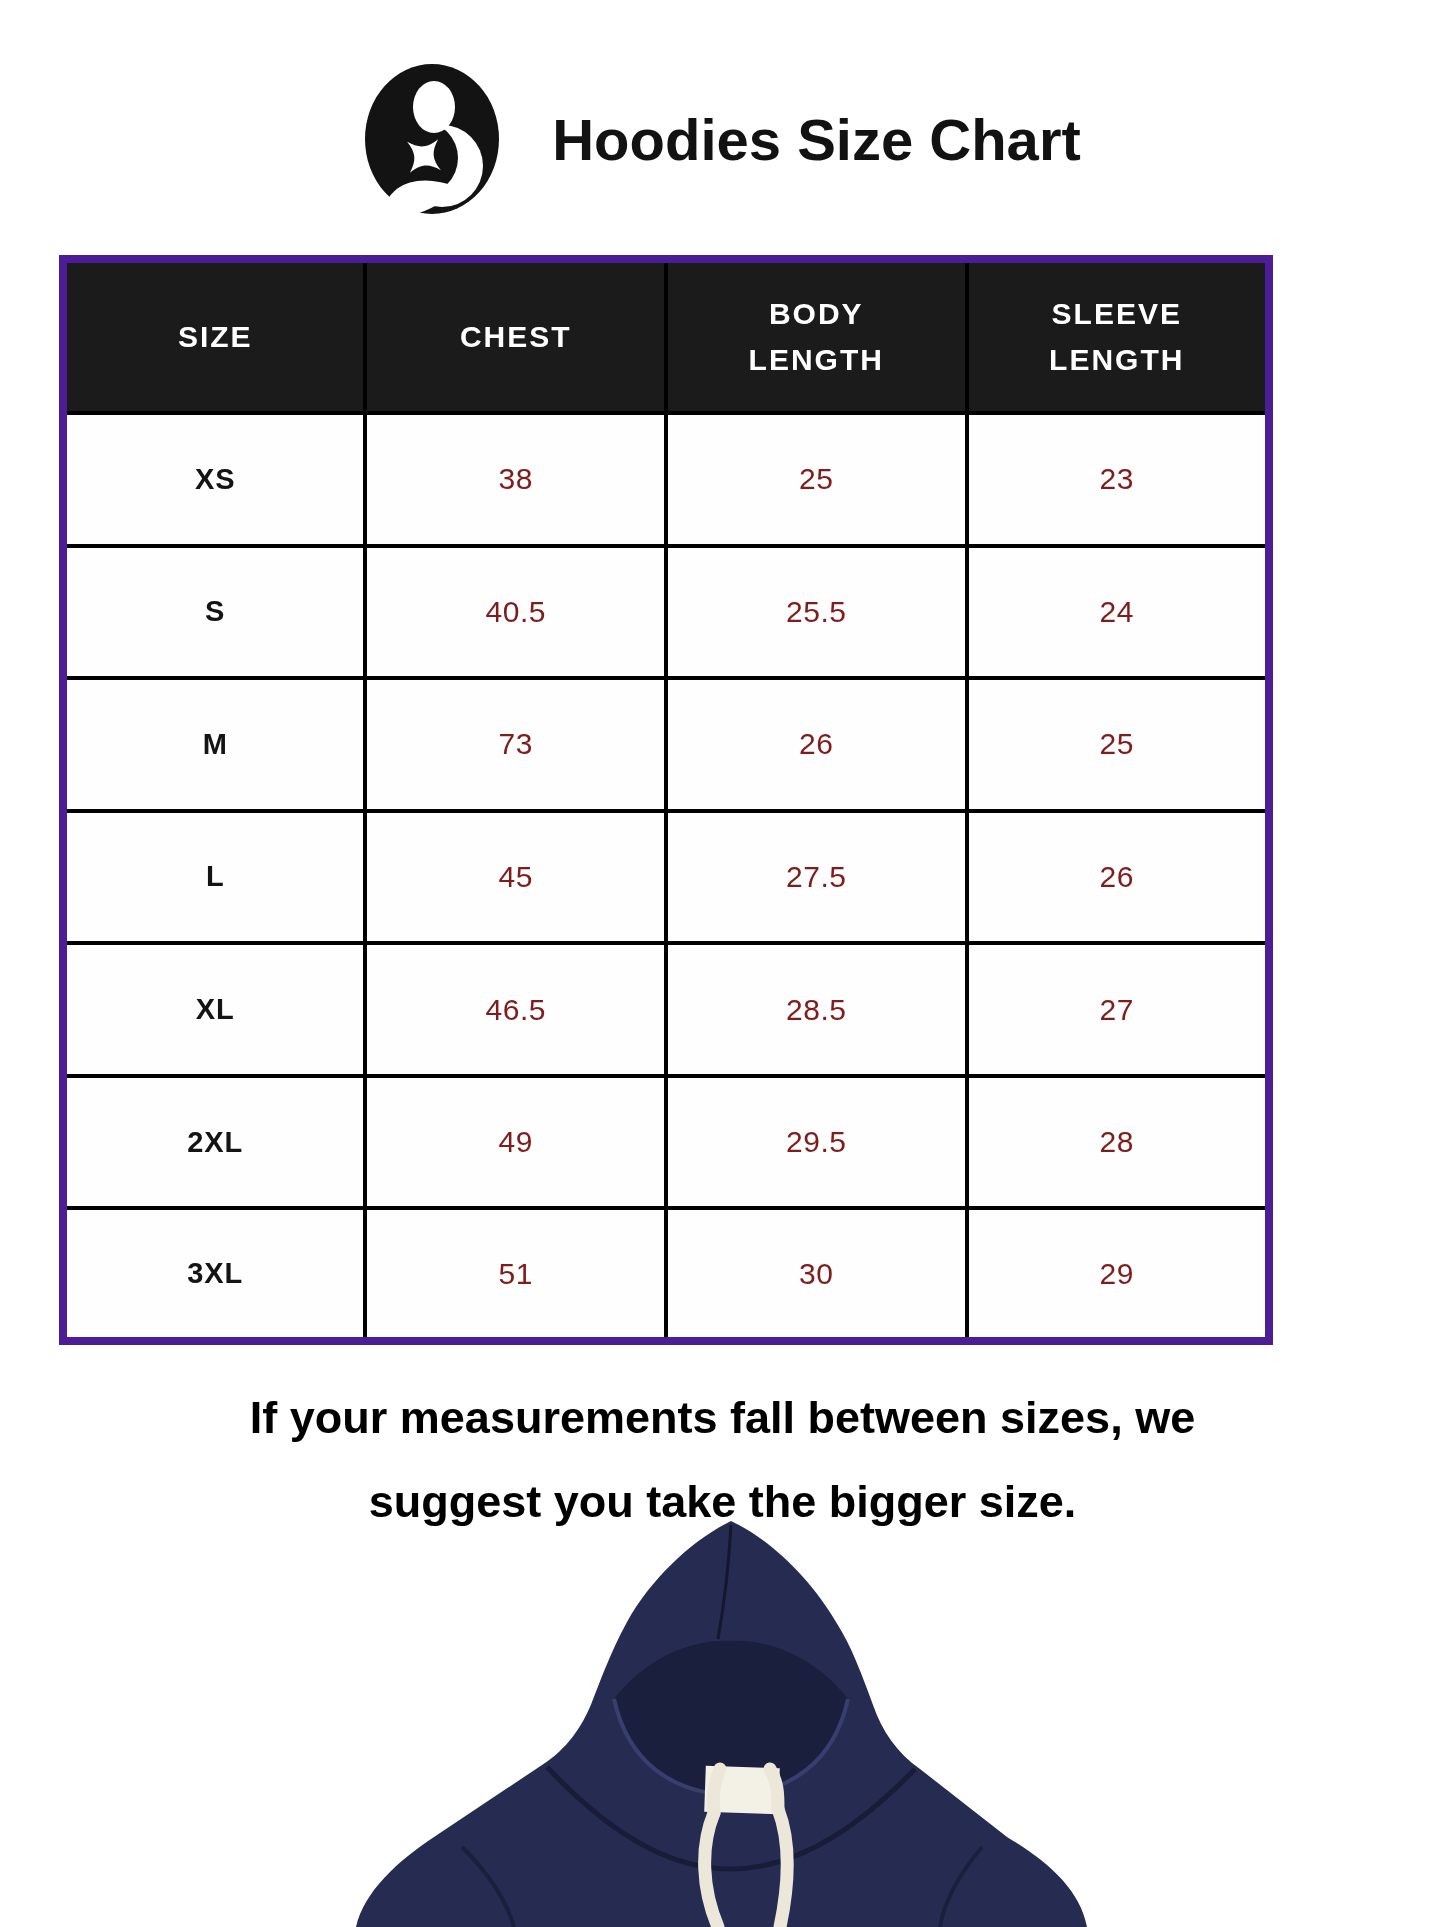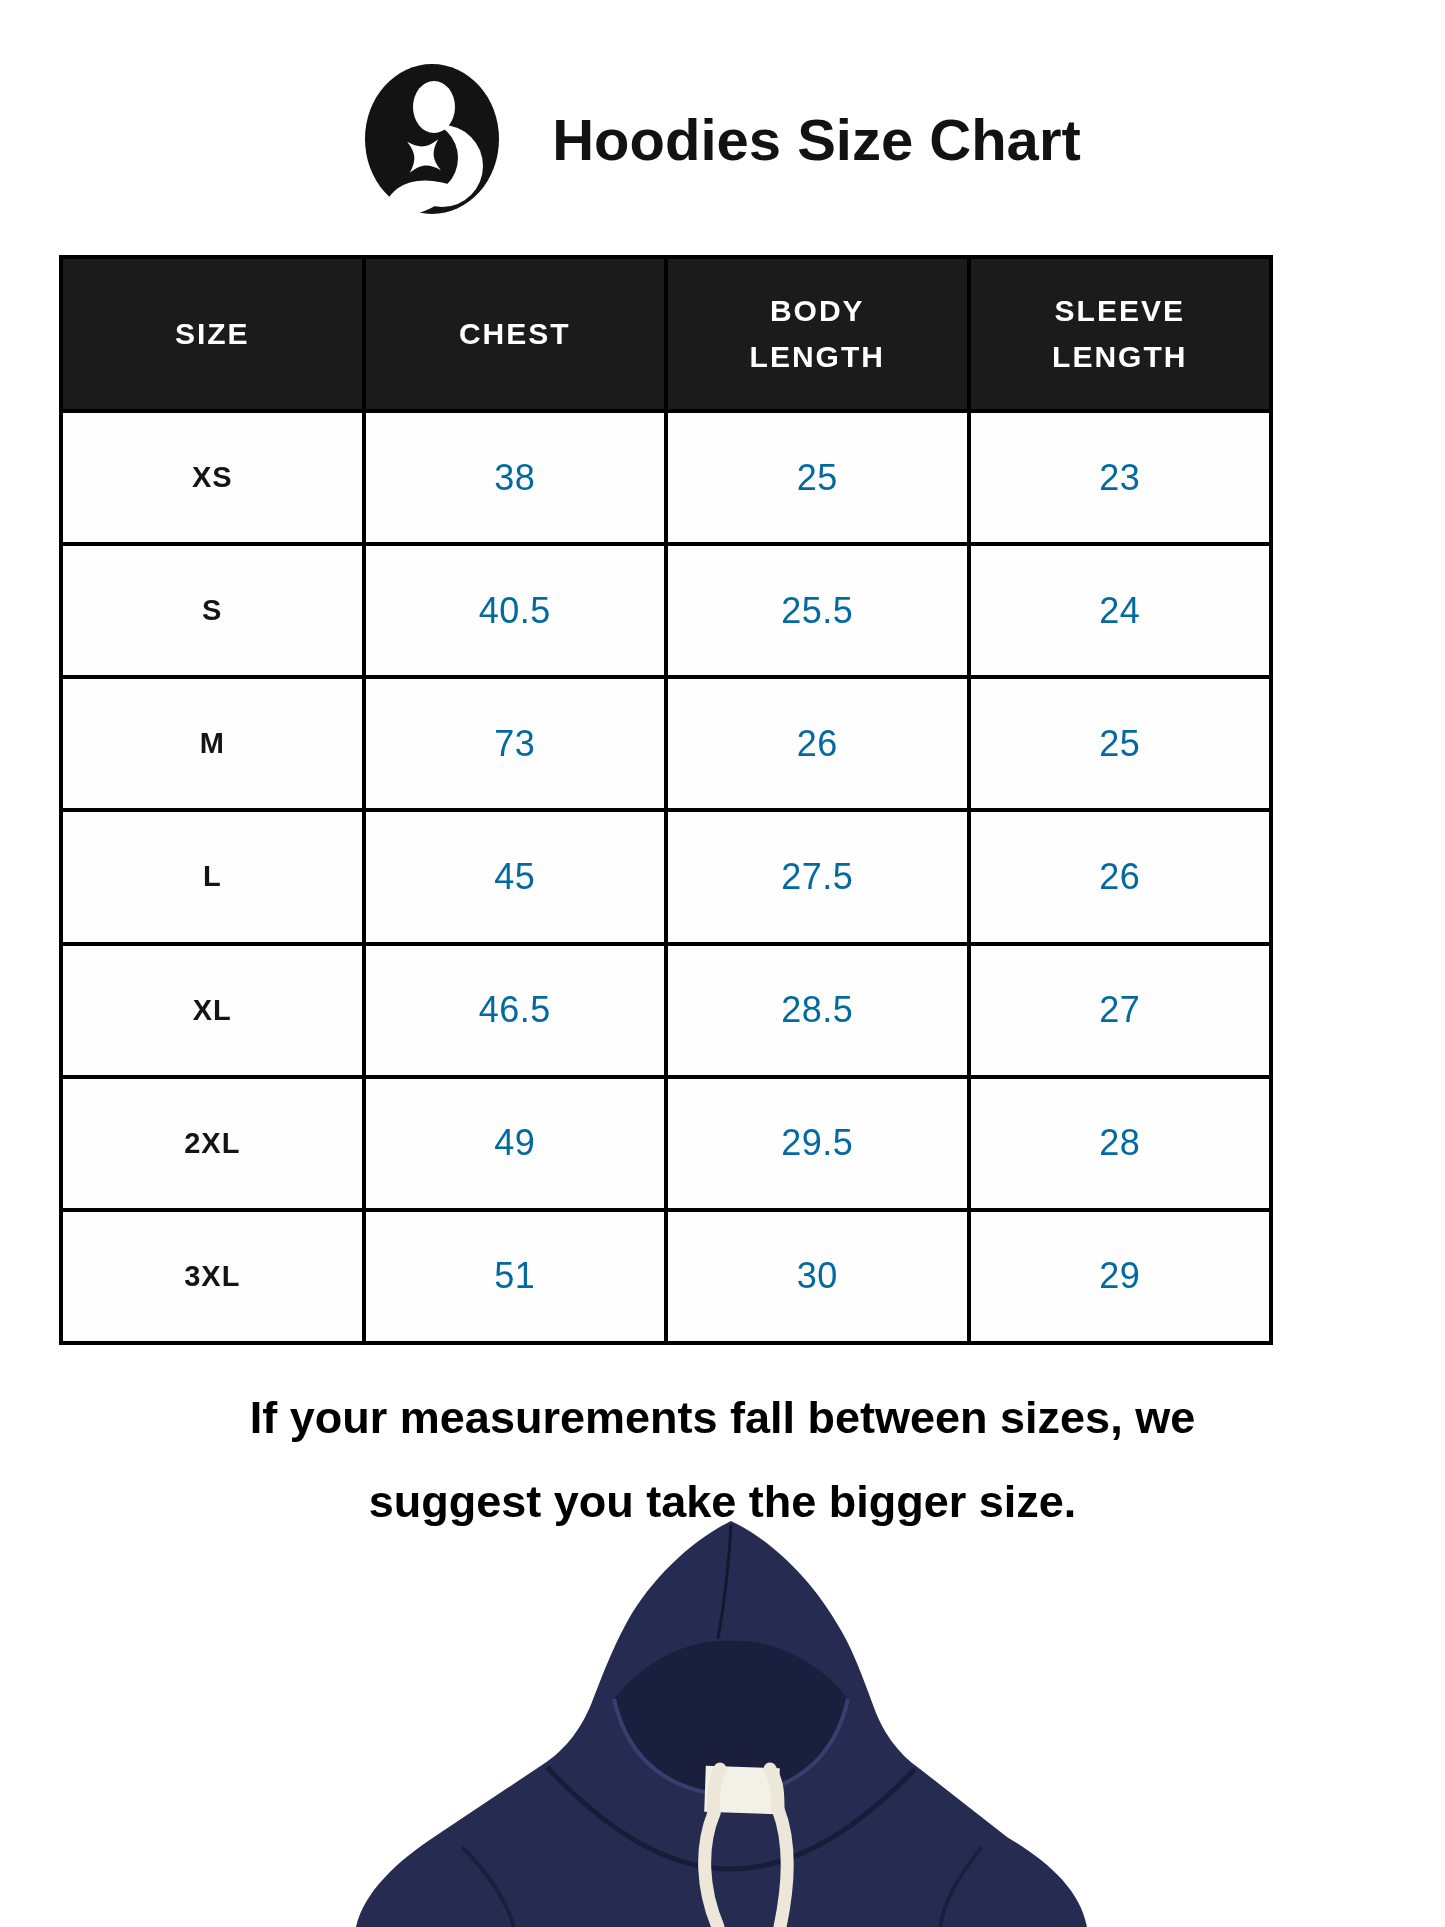--- a/index.html
+++ b/index.html
@@ -21,21 +21,21 @@
   .page-title{
     font-size:58px;font-weight:800;color:#121212;
     letter-spacing:0px;white-space:nowrap;
   }
 
   
   .size-table{
     position:absolute;top:255px;left:59px;
     width:1214px;height:1090px;
     border-collapse:collapse;table-layout:fixed;
-    border:4px solid #4c1d95;
+    border:8px solid #4c1d95;
     background:#ffffff;
   }
   .size-table thead tr{height:154px;}
   .size-table tbody tr{height:117px;}
   .size-table th{
     background:#1b1b1b;color:#ffffff;
     border:4px solid #000;
     font-size:30px;font-weight:700;letter-spacing:2px;
     text-align:center;vertical-align:middle;
     white-space:pre-line;line-height:1.55;
@@ -43,21 +43,21 @@
   }
   .size-table td{
     border:4px solid #000;
     text-align:center;vertical-align:middle;
     background:#fefefe;
   }
   .size-table td.size-cell{
     font-weight:700;font-size:29px;letter-spacing:1px;color:#141414;
   }
   .size-table td.value-cell{
-    font-weight:400;font-size:36px;letter-spacing:0.5px;color:#0369a1;
+    font-weight:400;font-size:30px;letter-spacing:0.5px;color:#7f1d1d;
   }
 
   
   .size-note{
     position:absolute;top:1376px;left:0;width:100%;
     text-align:center;
     font-size:45px;font-weight:700;color:#000000;
     line-height:1.86;white-space:pre-line;
   }
 

